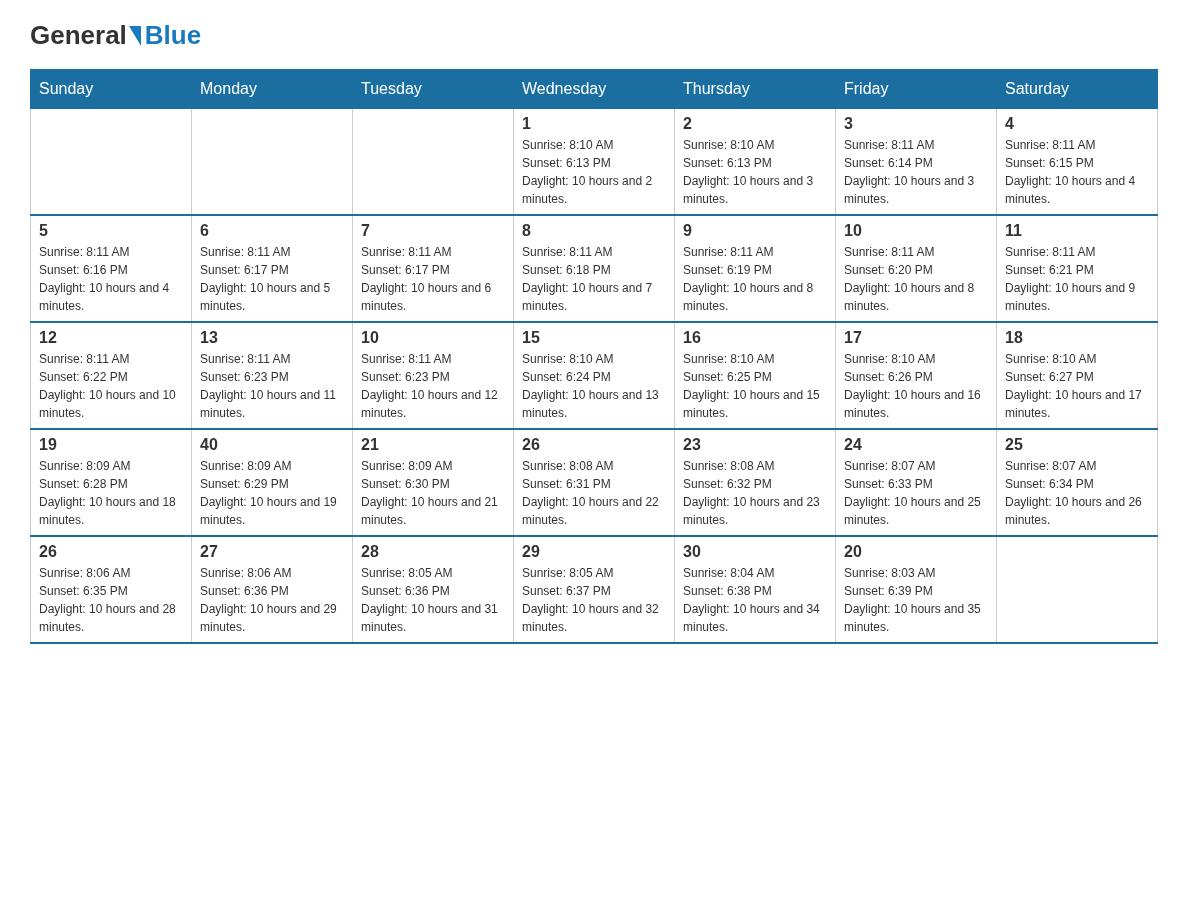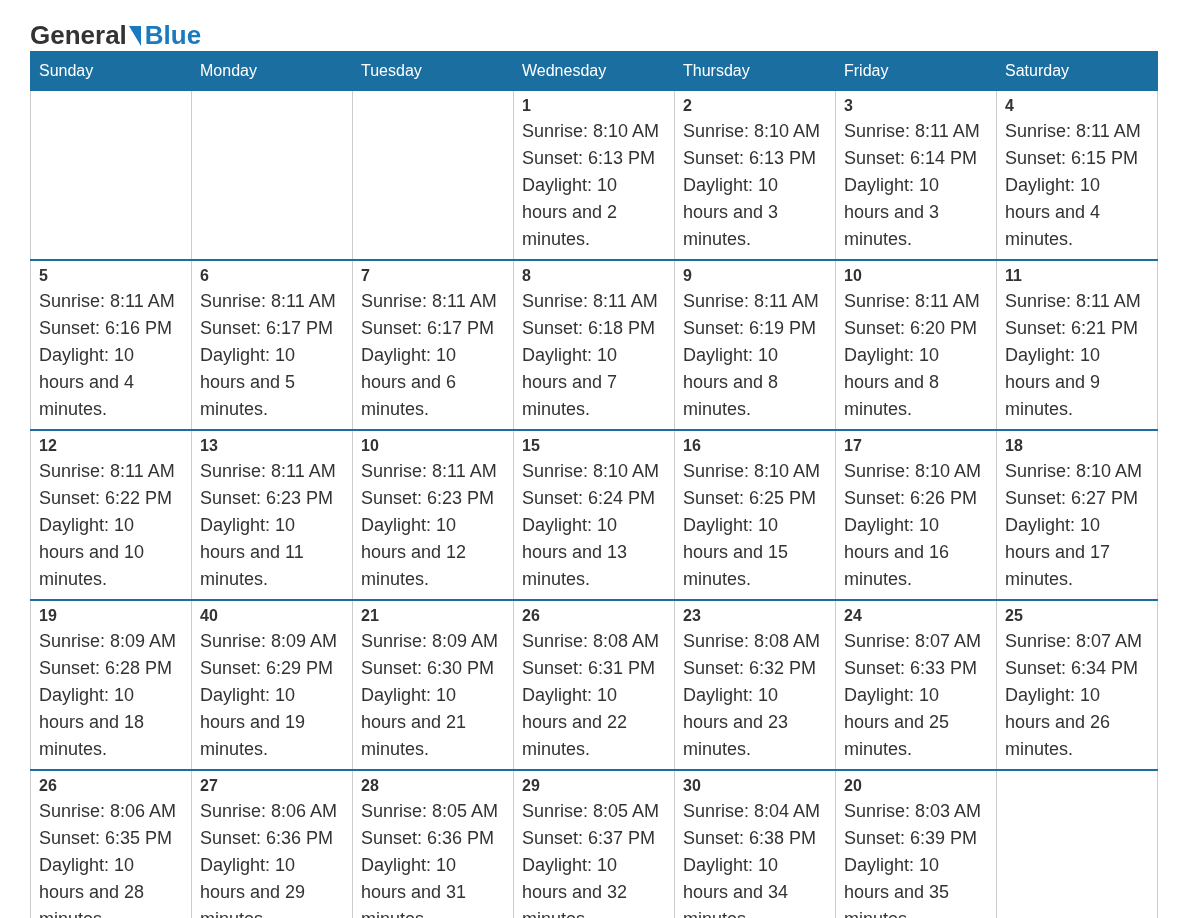--- a/index.html
+++ b/index.html
@@ -8,21 +8,21 @@
       background: #fff;
       color: #333;
       width: 1188px;
       min-height: 918px;
       padding: 20px 30px;
     }
     .header {
       display: flex;
       justify-content: space-between;
       align-items: flex-start;
-      margin-bottom: 0;
+      margin-bottom: 18px;
     }
     .logo {
       display: flex;
       flex-direction: column;
       align-items: flex-start;
     }
     .logo-text {
       display: flex;
       align-items: center;
       font-size: 26px;
@@ -83,21 +83,21 @@
     .calendar tbody tr {
       border-bottom: 2px solid #1a6fa0;
     }
     .day-number {
       font-size: 16px;
       font-weight: bold;
       color: #333;
       margin-bottom: 3px;
     }
     .day-info {
-      font-size: 18px;
+      font-size: 12px;
       color: #333;
       line-height: 1.5;
     }
     .empty-cell {
       background: #fff;
     }
   </style>
 </head>
 <body>
 

